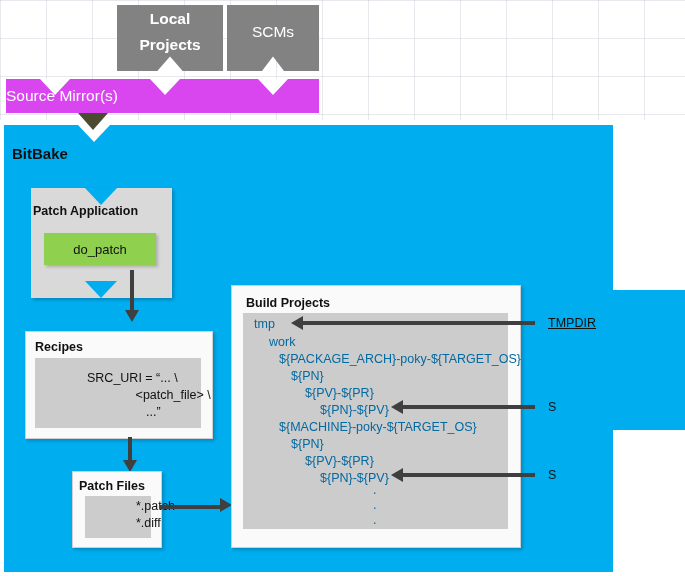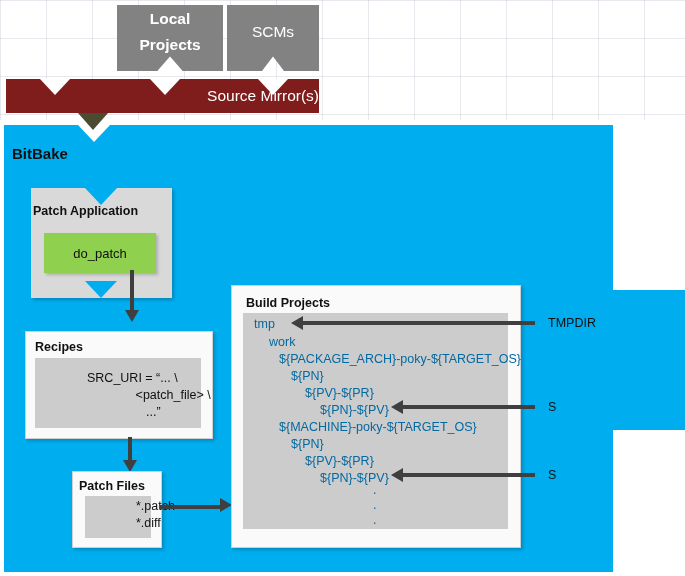--- a/index.html
+++ b/index.html
@@ -42,26 +42,26 @@
     align-items: center;
     justify-content: center;
     box-shadow: 1.5px 1.5px 2px rgba(0,0,0,0.30);
     -webkit-clip-path: polygon(0 0, 100% 0, 100% 100%, 62% 100%, 50% 78%, 38% 100%, 0 100%);
     clip-path: polygon(0 0, 100% 0, 100% 100%, 62% 100%, 50% 78%, 38% 100%, 0 100%);
   }
   .src-box span { display:block; padding-bottom:7px; }
 
   .mirror-band {
     position: absolute;
-    background: #7f1d1d;
+    background: #d946ef;
     color: #ffffff;
     font-size: 15.5px;
     display: flex;
     align-items: center;
-    justify-content: flex-end;
+    justify-content: flex-start;
     box-shadow: 1.5px 1.5px 2px rgba(0,0,0,0.30);
     -webkit-clip-path: polygon(0 0, 31.5% 0, 35.5% 0, 41.5% 0, 45.5% 16%, 49.5% 0, 100% 0, 100% 100%, 55% 100%, 50% 100%, 50% 100%, 0 100%);
     clip-path: polygon(0 0, 100% 0, 100% 100%, 0 100%);
   }
   .mirror-notch {
     position: absolute;
     width: 0; height: 0;
     border-left: 15px solid transparent;
     border-right: 15px solid transparent;
     border-top: 17px solid #4a4b30;
@@ -234,21 +234,21 @@
   <div class="mirror-innotch" style="left:258px; top:79px;"></div>
 
   <div class="mirror-notch" style="left:78px; top:113px;"></div>
 
   <div class="chev-box" style="left:31px; top:188px; width:141px; height:110px;"></div>
   <div class="chev-notch-top" style="left:85px; top:188px;"></div>
   <div class="chev-notch-bottom" style="left:85px; top:281px;"></div>
 
   <div class="box-title" style="left:33px; top:204px;">Patch Application</div>
 
-  <div class="green-task" style="left:44px; top:233px; width:112px; height:40px;">
+  <div class="green-task" style="left:44px; top:233px; width:112px; height:32px;">
     <span>do_patch</span>
   </div>
 
   <div class="arrow-v" style="left:130px; top:270px; height:42px;"></div>
   <div class="arrow-v-head" style="left:125px; top:310px;"></div>
 
   <div class="white-box" style="left:25px; top:331px; width:186px; height:106px;"></div>
   <div class="box-title" style="left:35px; top:340px;">Recipes</div>
   <div class="inner-gray" style="left:35px; top:358px; width:166px; height:70px;"></div>
   <div class="code-text" style="left:44px; top:370px;">SRC_URI = “... \</div>
@@ -280,21 +280,21 @@
   <div class="tree-text" style="left:279px; top:419px;">${MACHINE}-poky-${TARGET_OS}</div>
   <div class="tree-text" style="left:291px; top:436px;">${PN}</div>
   <div class="tree-text" style="left:305px; top:453px;">${PV}-${PR}</div>
   <div class="tree-text" style="left:320px; top:470px;">${PN}-${PV}</div>
   <div class="tree-text" style="left:373px; top:482px;">.</div>
   <div class="tree-text" style="left:373px; top:497px;">.</div>
   <div class="tree-text" style="left:373px; top:512px;">.</div>
 
   <div class="arrow-h" style="left:303px; top:321px; width:232px;"></div>
   <div class="arrow-h-head-l" style="left:291px; top:316px;"></div>
-  <div class="var-label" style="left:548px; top:316px;">TMPDIR</div>
+  <div class="var-label" style="left:548px; top:316px;text-decoration:underline;">TMPDIR</div>
 
   <div class="arrow-h" style="left:403px; top:405px; width:132px;"></div>
   <div class="arrow-h-head-l" style="left:391px; top:400px;"></div>
   <div class="var-label" style="left:548px; top:400px;">S</div>
 
   <div class="arrow-h" style="left:403px; top:473px; width:132px;"></div>
   <div class="arrow-h-head-l" style="left:391px; top:468px;"></div>
   <div class="var-label" style="left:548px; top:468px;">S</div>
 
 </div>

